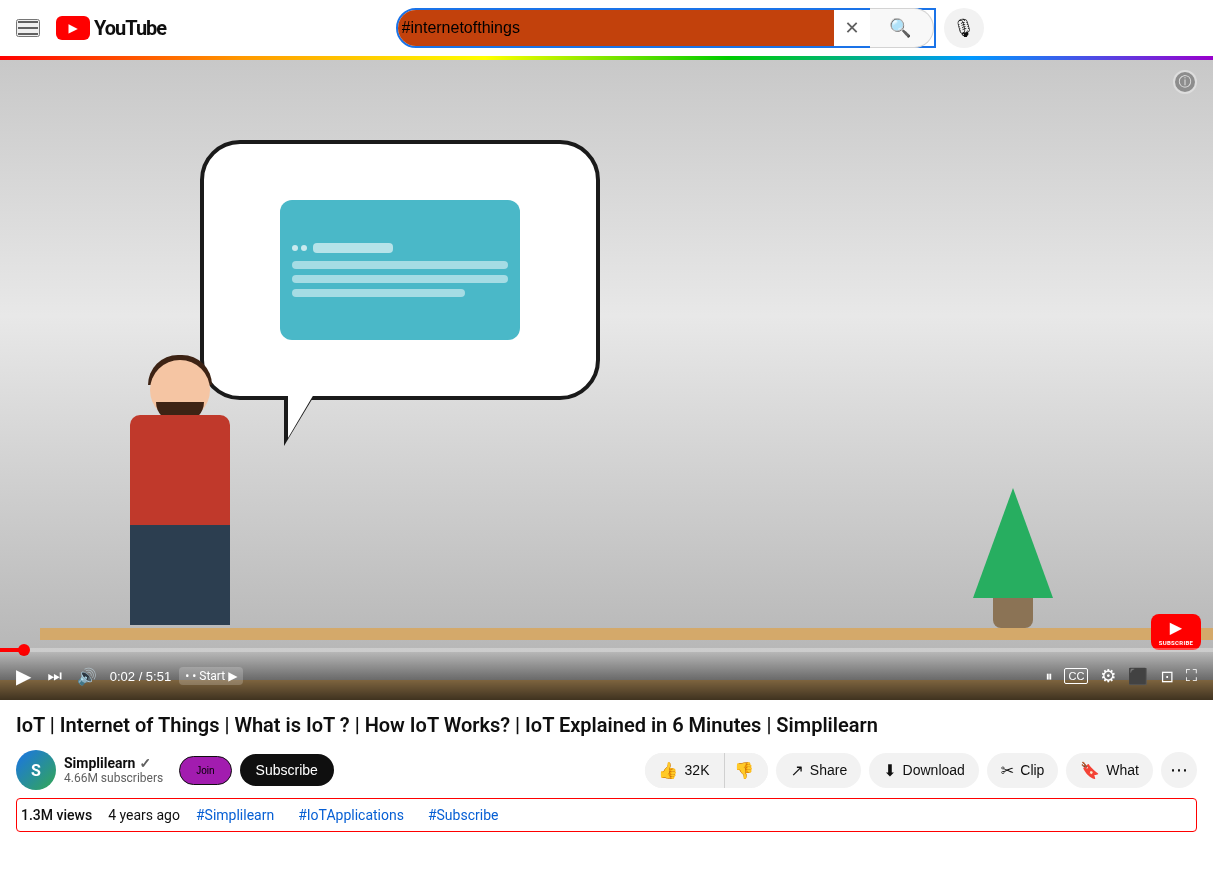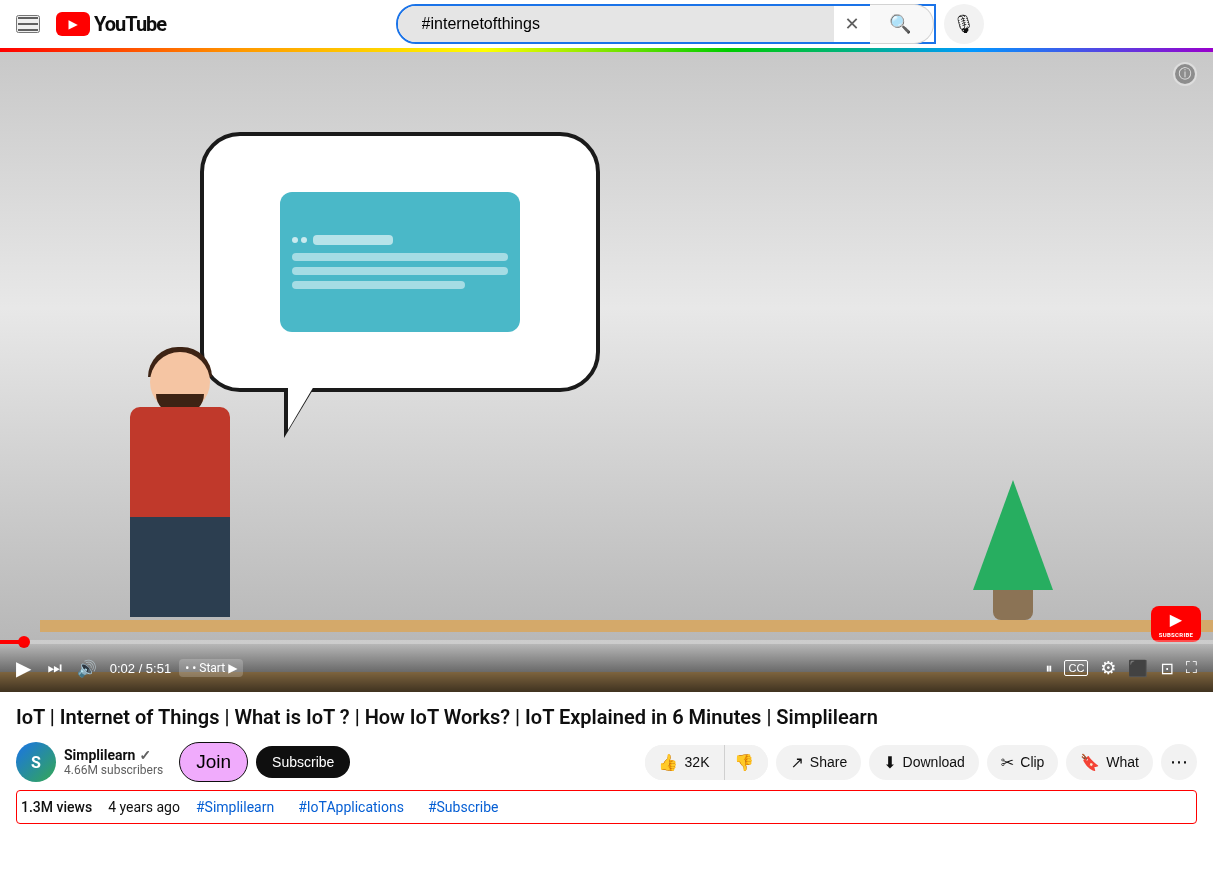--- a/index.html
+++ b/index.html
@@ -3,21 +3,21 @@
   <meta charset="utf-8">
   <style>
     * { box-sizing: border-box; margin: 0; padding: 0; }
     body { font-family: 'Roboto', Arial, sans-serif; background: #fff; color: #0f0f0f; overflow-x: hidden; }
 
     
     .header {
       display: flex;
       align-items: center;
       padding: 0 16px;
-      height: 48px;
+      height: 56px;
       background: #fff;
       position: sticky;
       top: 0;
       z-index: 100;
       gap: 16px;
     }
     .header-left { display: flex; align-items: center; gap: 16px; }
     .menu-icon { cursor: pointer; display: flex; flex-direction: column; gap: 4px; }
     .menu-icon span { display: block; width: 20px; height: 2px; background: #606060; }
     .logo { display: flex; align-items: center; gap: 4px; text-decoration: none; }
@@ -34,24 +34,24 @@
       border: 2px solid #1a73e8;
       border-radius: 40px 0 0 40px;
       overflow: visible;
       position: relative;
     }
     .search-input {
       flex: 1;
       height: 100%;
       border: none;
       outline: none;
-      padding: 0 24px;
+      padding: 0 4px;
       font-size: 16px;
       border-radius: 40px 0 0 40px;
-      background: #e5e5e5;
+      background: #c2410c;
     }
     .search-clear {
       background: none;
       border: none;
       cursor: pointer;
       padding: 0 10px;
       font-size: 18px;
       color: #606060;
       line-height: 1;
     }
@@ -411,22 +411,22 @@
       align-items: center;
       gap: 4px;
     }
     .verified-icon { color: #606060; font-size: 14px; }
     .subscriber-count { font-size: 12px; color: #606060; }
     .channel-actions { display: flex; align-items: center; gap: 8px; margin-left: 4px; }
     .join-btn {
       padding: 8px 16px;
       border: 1px solid #0f0f0f;
       border-radius: 20px;
-      background: #f0abfc;
-      font-size: 19px;
+      background: #a21caf;
+      font-size: 10px;
       font-weight: 500;
       cursor: pointer;
     }
     .subscribe-btn {
       padding: 8px 16px;
       border: none;
       border-radius: 20px;
       background: #0f0f0f;
       color: white;
       font-size: 14px;

